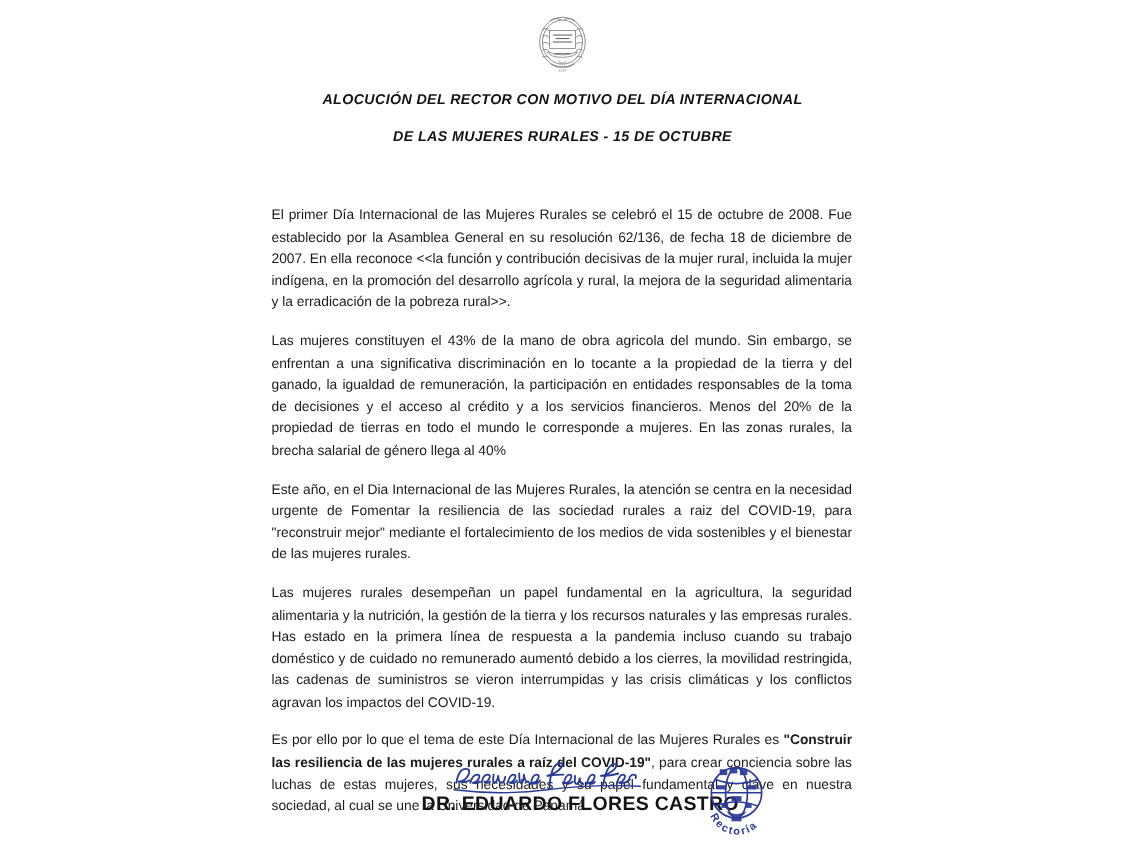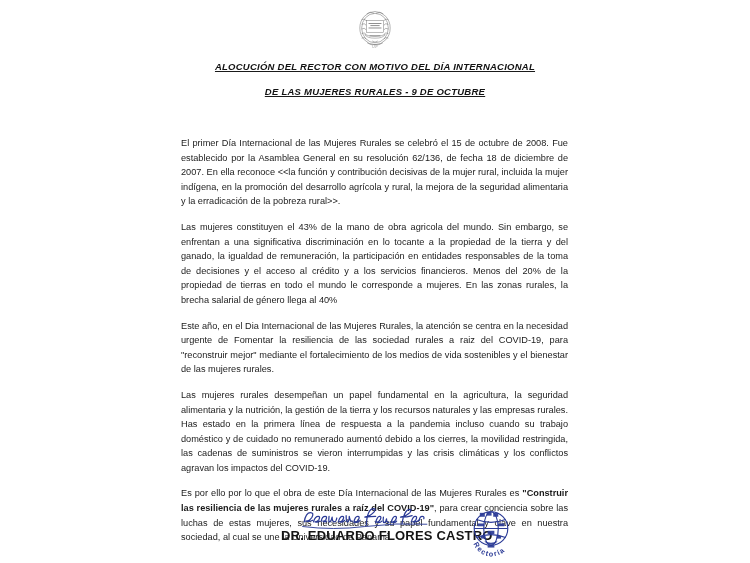--- a/index.html
+++ b/index.html
@@ -15,21 +15,20 @@
     color: #1a1a1a;
     overflow: hidden;
     position: relative;
   }
 
   .page {
     position: relative;
     width: 750px;
     height: 563px;
     box-sizing: border-box;
-    text-decoration: underline;
   }
 
   
   .crest-wrap {
     width: 100%;
     display: flex;
     justify-content: center;
     padding-top: 6px;
     height: 52px;
     box-sizing: border-box;
@@ -149,29 +148,29 @@
         </g>
 
         <path d="M44 76 q6 5 12 0" stroke="#555" fill="none" stroke-width="1"></path>
         <text x="50" y="92" font-size="7" text-anchor="middle" fill="#777" font-family="'Liberation Sans', sans-serif">U.P</text>
       </svg>
     </div>
   </div>
 
   <div class="title-block">
     <div class="title-line first">ALOCUCIÓN DEL RECTOR CON MOTIVO DEL DÍA INTERNACIONAL</div>
-    <div class="title-line second">DE LAS MUJERES RURALES - 9 DE OCTUBRE</div>
+    <div class="title-line second">DE LAS MUJERES RURALES - 15 DE OCTUBRE</div>
   </div>
 
   <div class="body-text">
     <p class="para">El primer Día Internacional de las Mujeres Rurales se celebró el 15 de octubre de 2008.  Fue establecido por la Asamblea General en su resolución 62/136, de fecha 18 de diciembre de 2007.  En ella reconoce &lt;&lt;la función y contribución decisivas de la mujer rural, incluida la mujer indígena, en la promoción del desarrollo agrícola y rural, la mejora de la seguridad alimentaria y la erradicación de la pobreza rural&gt;&gt;.</p>
     <p class="para">Las mujeres constituyen el 43% de la mano de obra agricola del mundo.  Sin embargo, se enfrentan a una significativa discriminación en lo tocante a la propiedad de la tierra y del ganado, la igualdad de remuneración, la participación en entidades responsables de la toma de decisiones y el acceso al crédito y a los servicios financieros.  Menos del 20% de la propiedad de tierras en todo el mundo le corresponde a mujeres.  En las zonas rurales, la brecha salarial de género llega al 40%</p>
     <p class="para">Este año, en el Dia Internacional de las Mujeres Rurales, la atención se centra en la necesidad urgente de Fomentar la resiliencia de las sociedad rurales a raiz del COVID-19, para "reconstruir mejor" mediante el fortalecimiento de los medios de vida sostenibles y el bienestar de las mujeres rurales.</p>
     <p class="para">Las mujeres rurales desempeñan un papel fundamental en la agricultura, la seguridad alimentaria y la nutrición, la gestión de la tierra y los recursos naturales y las empresas rurales.  Has estado en la primera línea de respuesta a la pandemia incluso cuando su trabajo doméstico y de cuidado no remunerado aumentó debido a los cierres, la movilidad restringida, las cadenas de suministros se vieron interrumpidas y las crisis climáticas y los conflictos agravan los impactos del COVID-19.</p>
-    <p class="para"><span>Es por ello por lo que el obra de este Día Internacional de las Mujeres Rurales es </span><b>"Construir las resiliencia de las mujeres rurales a raíz del COVID-19"</b><span>, para crear conciencia sobre las luchas de estas mujeres, sus necesidades y su papel fundamental y clave en nuestra sociedad, al cual se une la Universidad de Panamá.</span></p>
+    <p class="para"><span>Es por ello por lo que el tema de este Día Internacional de las Mujeres Rurales es </span><b>"Construir las resiliencia de las mujeres rurales a raíz del COVID-19"</b><span>, para crear conciencia sobre las luchas de estas mujeres, sus necesidades y su papel fundamental y clave en nuestra sociedad, al cual se une la Universidad de Panamá.</span></p>
   </div>
 
   <div class="sign-area">
 
     <div class="sig-block">
       <div class="sig-script">
         <svg viewBox="0 0 170 30" width="132" height="26" aria-hidden="true">
           <g fill="none" stroke="#2a3a96" stroke-width="1.6" stroke-linecap="round" stroke-linejoin="round">
             <path d="M8 20 q2 -12 8 -12 q5 0 2 6 q-3 5 -8 5 q6 1 9 -1"></path>
             <path d="M20 20 q2 -7 6 -7 q3 0 1 4 q-2 3 -5 3 q4 1 6 -1"></path>

